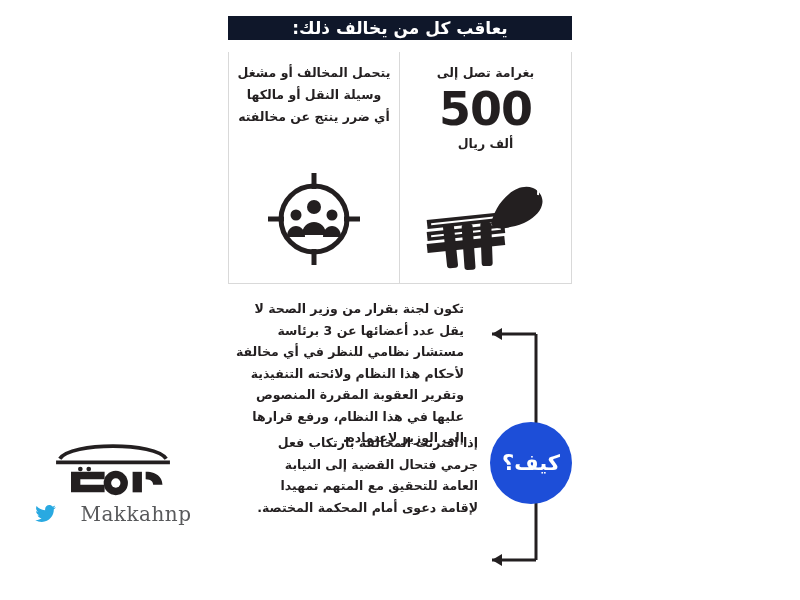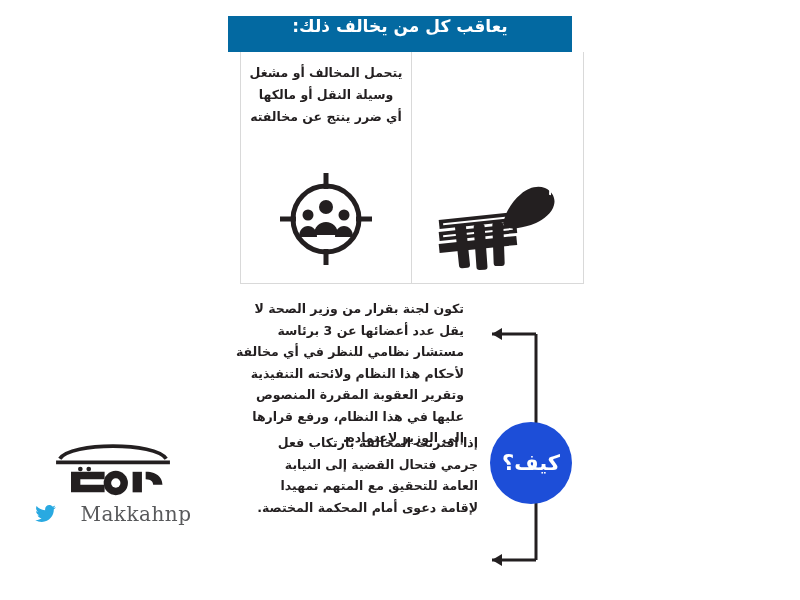--- a/index.html
+++ b/index.html
@@ -9,43 +9,42 @@
     font-family:"DejaVu Sans", sans-serif;
     position:relative;
     overflow:hidden;
     color:#231f20;
   }
   .infographic{position:absolute;inset:0;}
 
   
   .header-bar{
     position:absolute;
-    left:228px;top:16px;width:344px;height:36px;
-    background:#0369a1;
-    display:flex;justify-content:center;
+    left:228px;top:16px;width:344px;height:24px;
+    background:#0f172a;
+    display:flex;align-items:center;justify-content:center;
   }
   .header-bar .title{
     color:#ffffff;
     font-size:17px;
     font-weight:bold;
     direction:rtl;
     text-align:center;
     letter-spacing:0px;
   }
 
   
   .top-panel{
     position:absolute;
     left:228px;top:52px;width:344px;height:232px;
     border:1px solid #d9d9d9;
     border-top:none;
     display:flex;
     flex-direction:row;
     box-sizing:border-box;
-    margin-left:12px;
   }
   .cell{
     flex:1 1 50%;
     position:relative;
     box-sizing:border-box;
     padding:10px 8px 6px 8px;
     display:flex;
     flex-direction:column;
     align-items:center;
   }
@@ -179,20 +178,25 @@
             <circle cx="34" cy="48" r="5.5"></circle>
             <path d="M25 70c0-7 4-11 9-11s9 4 9 11z"></path>
             <circle cx="70" cy="48" r="5.5"></circle>
             <path d="M61 70c0-7 4-11 9-11s9 4 9 11z"></path>
           </g>
         </svg>
       </div>
     </div>
 
     <div class="cell">
+      <div class="fine-amount">
+        <span class="lead">بغرامة تصل إلى</span>
+        <span class="big">500</span>
+        <span class="unit">ألف ريال</span>
+      </div>
       <div class="icon-wrap">
         <svg width="130" height="105" viewBox="0 0 130 105" aria-hidden="true">
 
           <g fill="#231f20">
             <rect x="6" y="50" width="78" height="9" transform="rotate(-6 45 55)"></rect>
             <rect x="6" y="62" width="78" height="9" transform="rotate(-6 45 67)"></rect>
             <rect x="6" y="74" width="78" height="9" transform="rotate(-6 45 79)"></rect>
           </g>
           <g fill="#ffffff">
             <rect x="10" y="53.5" width="70" height="2" transform="rotate(-6 45 55)"></rect>

